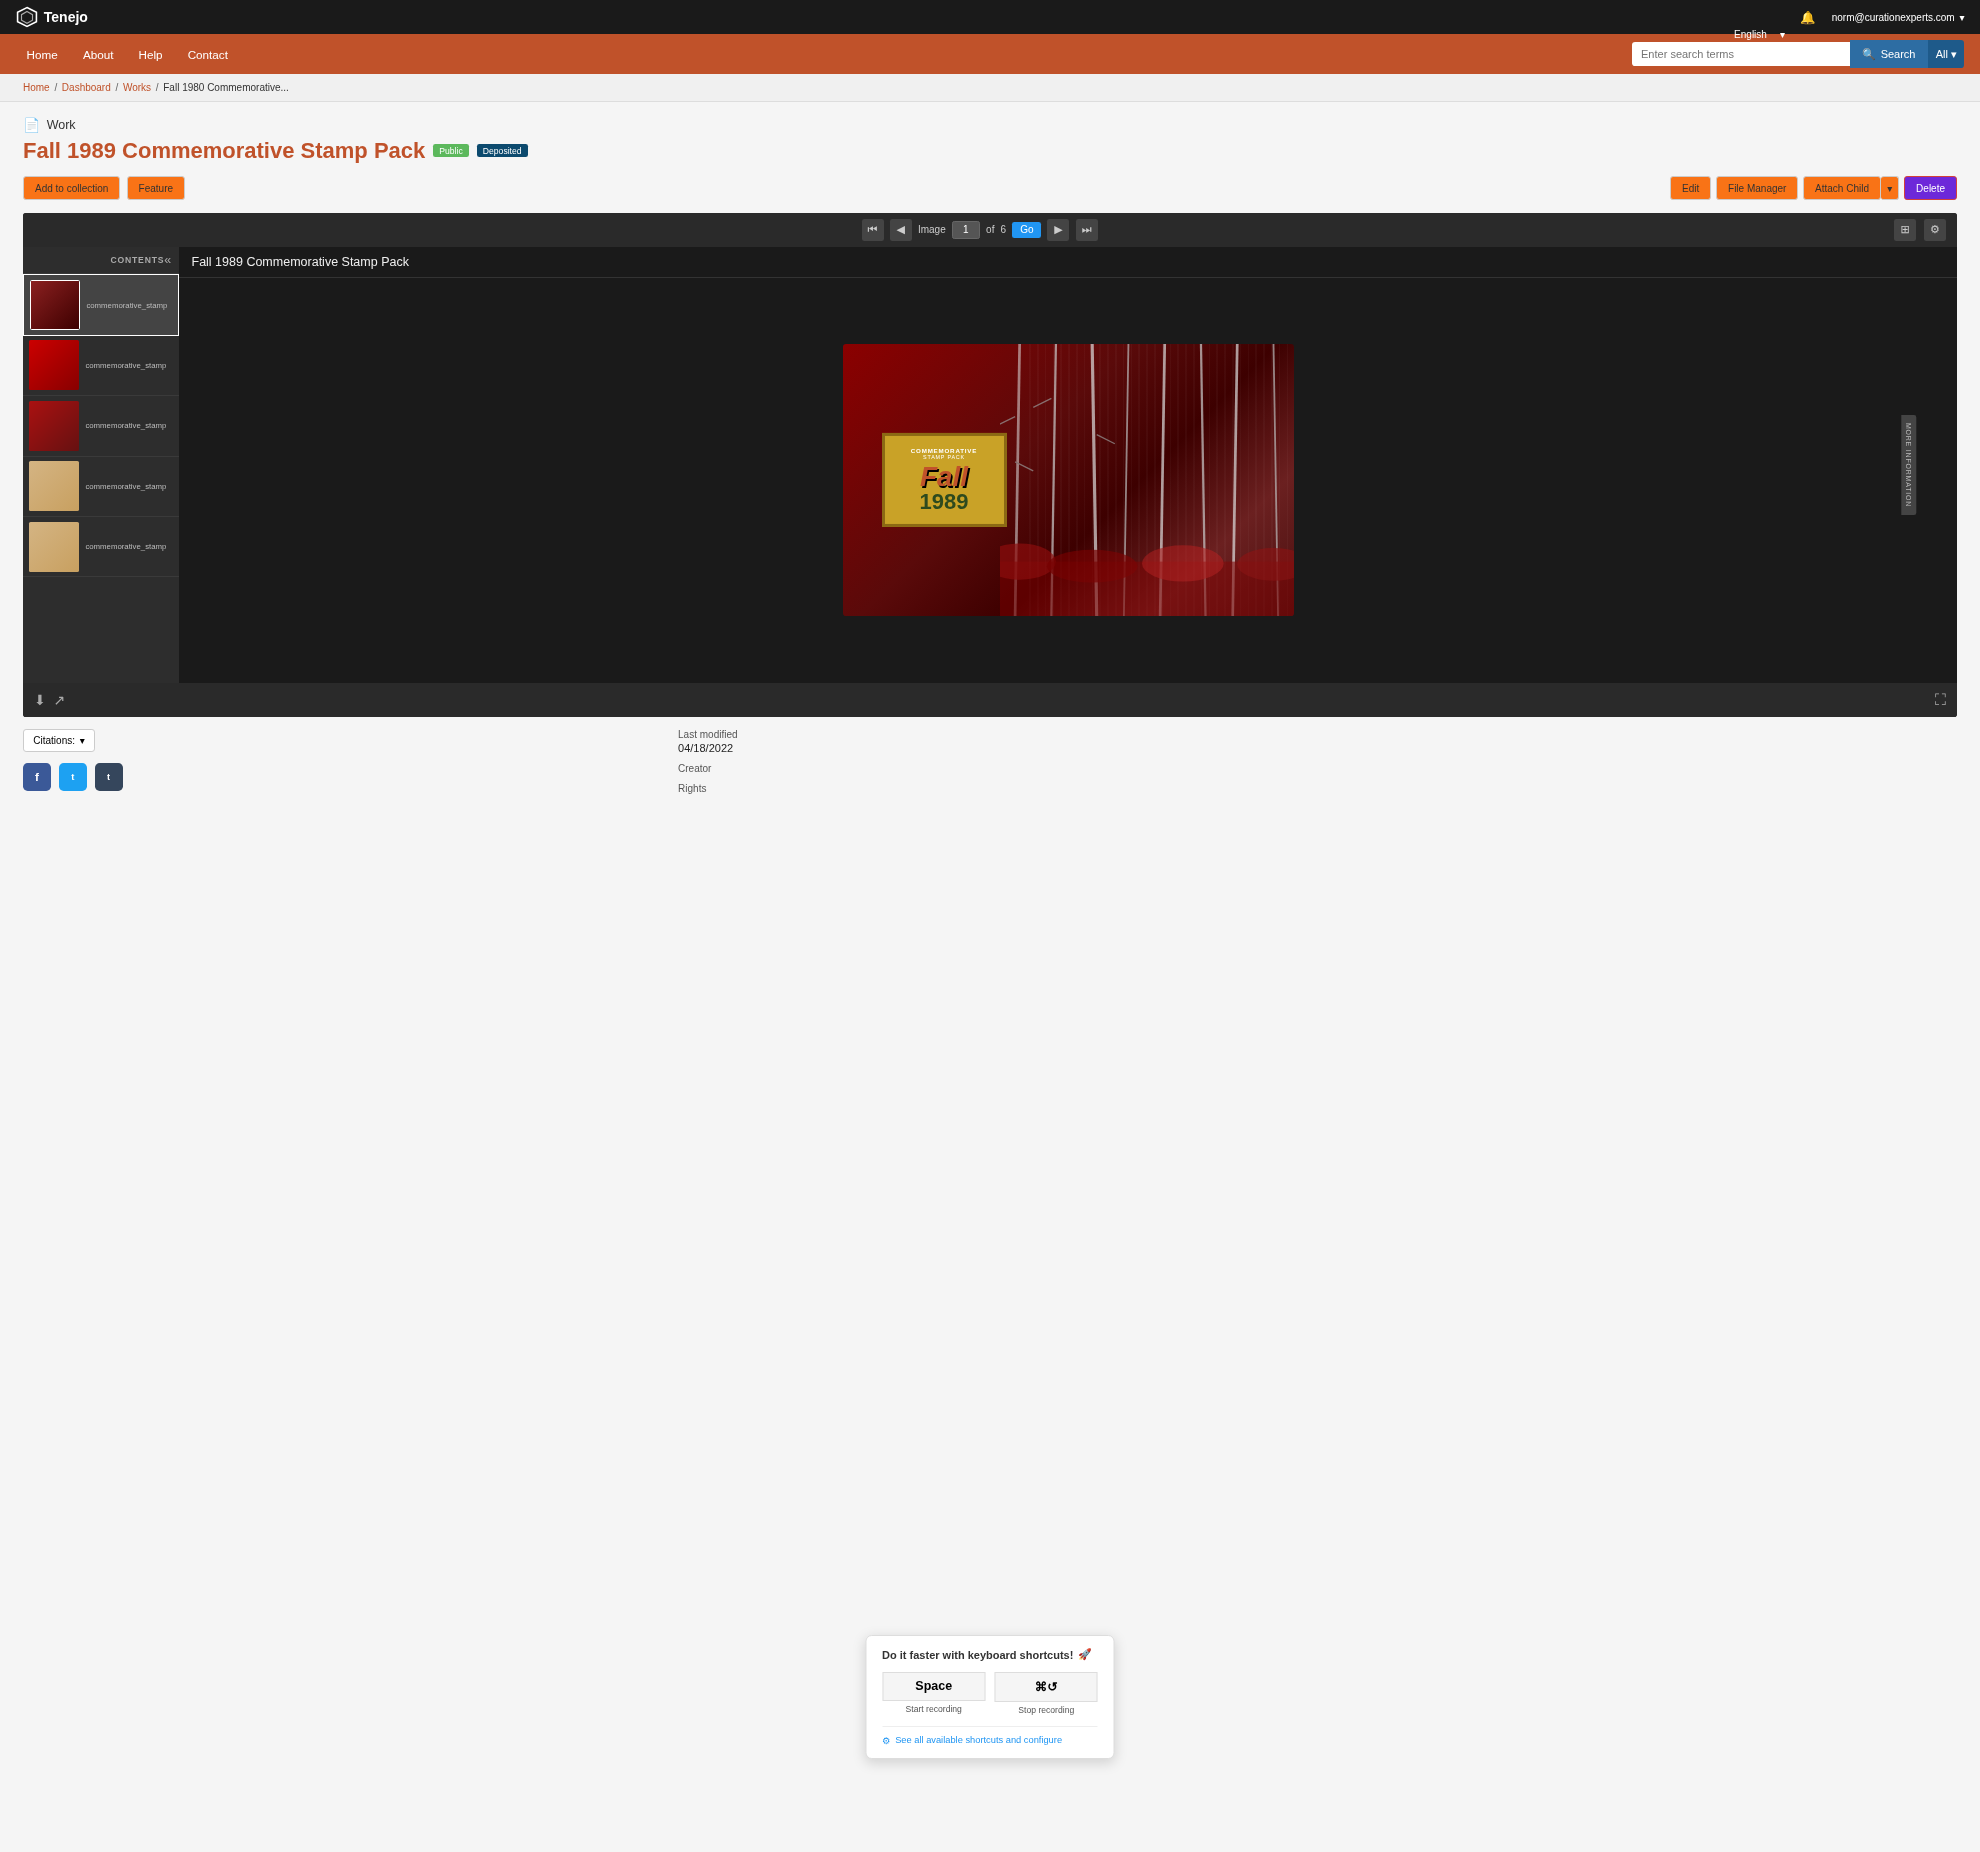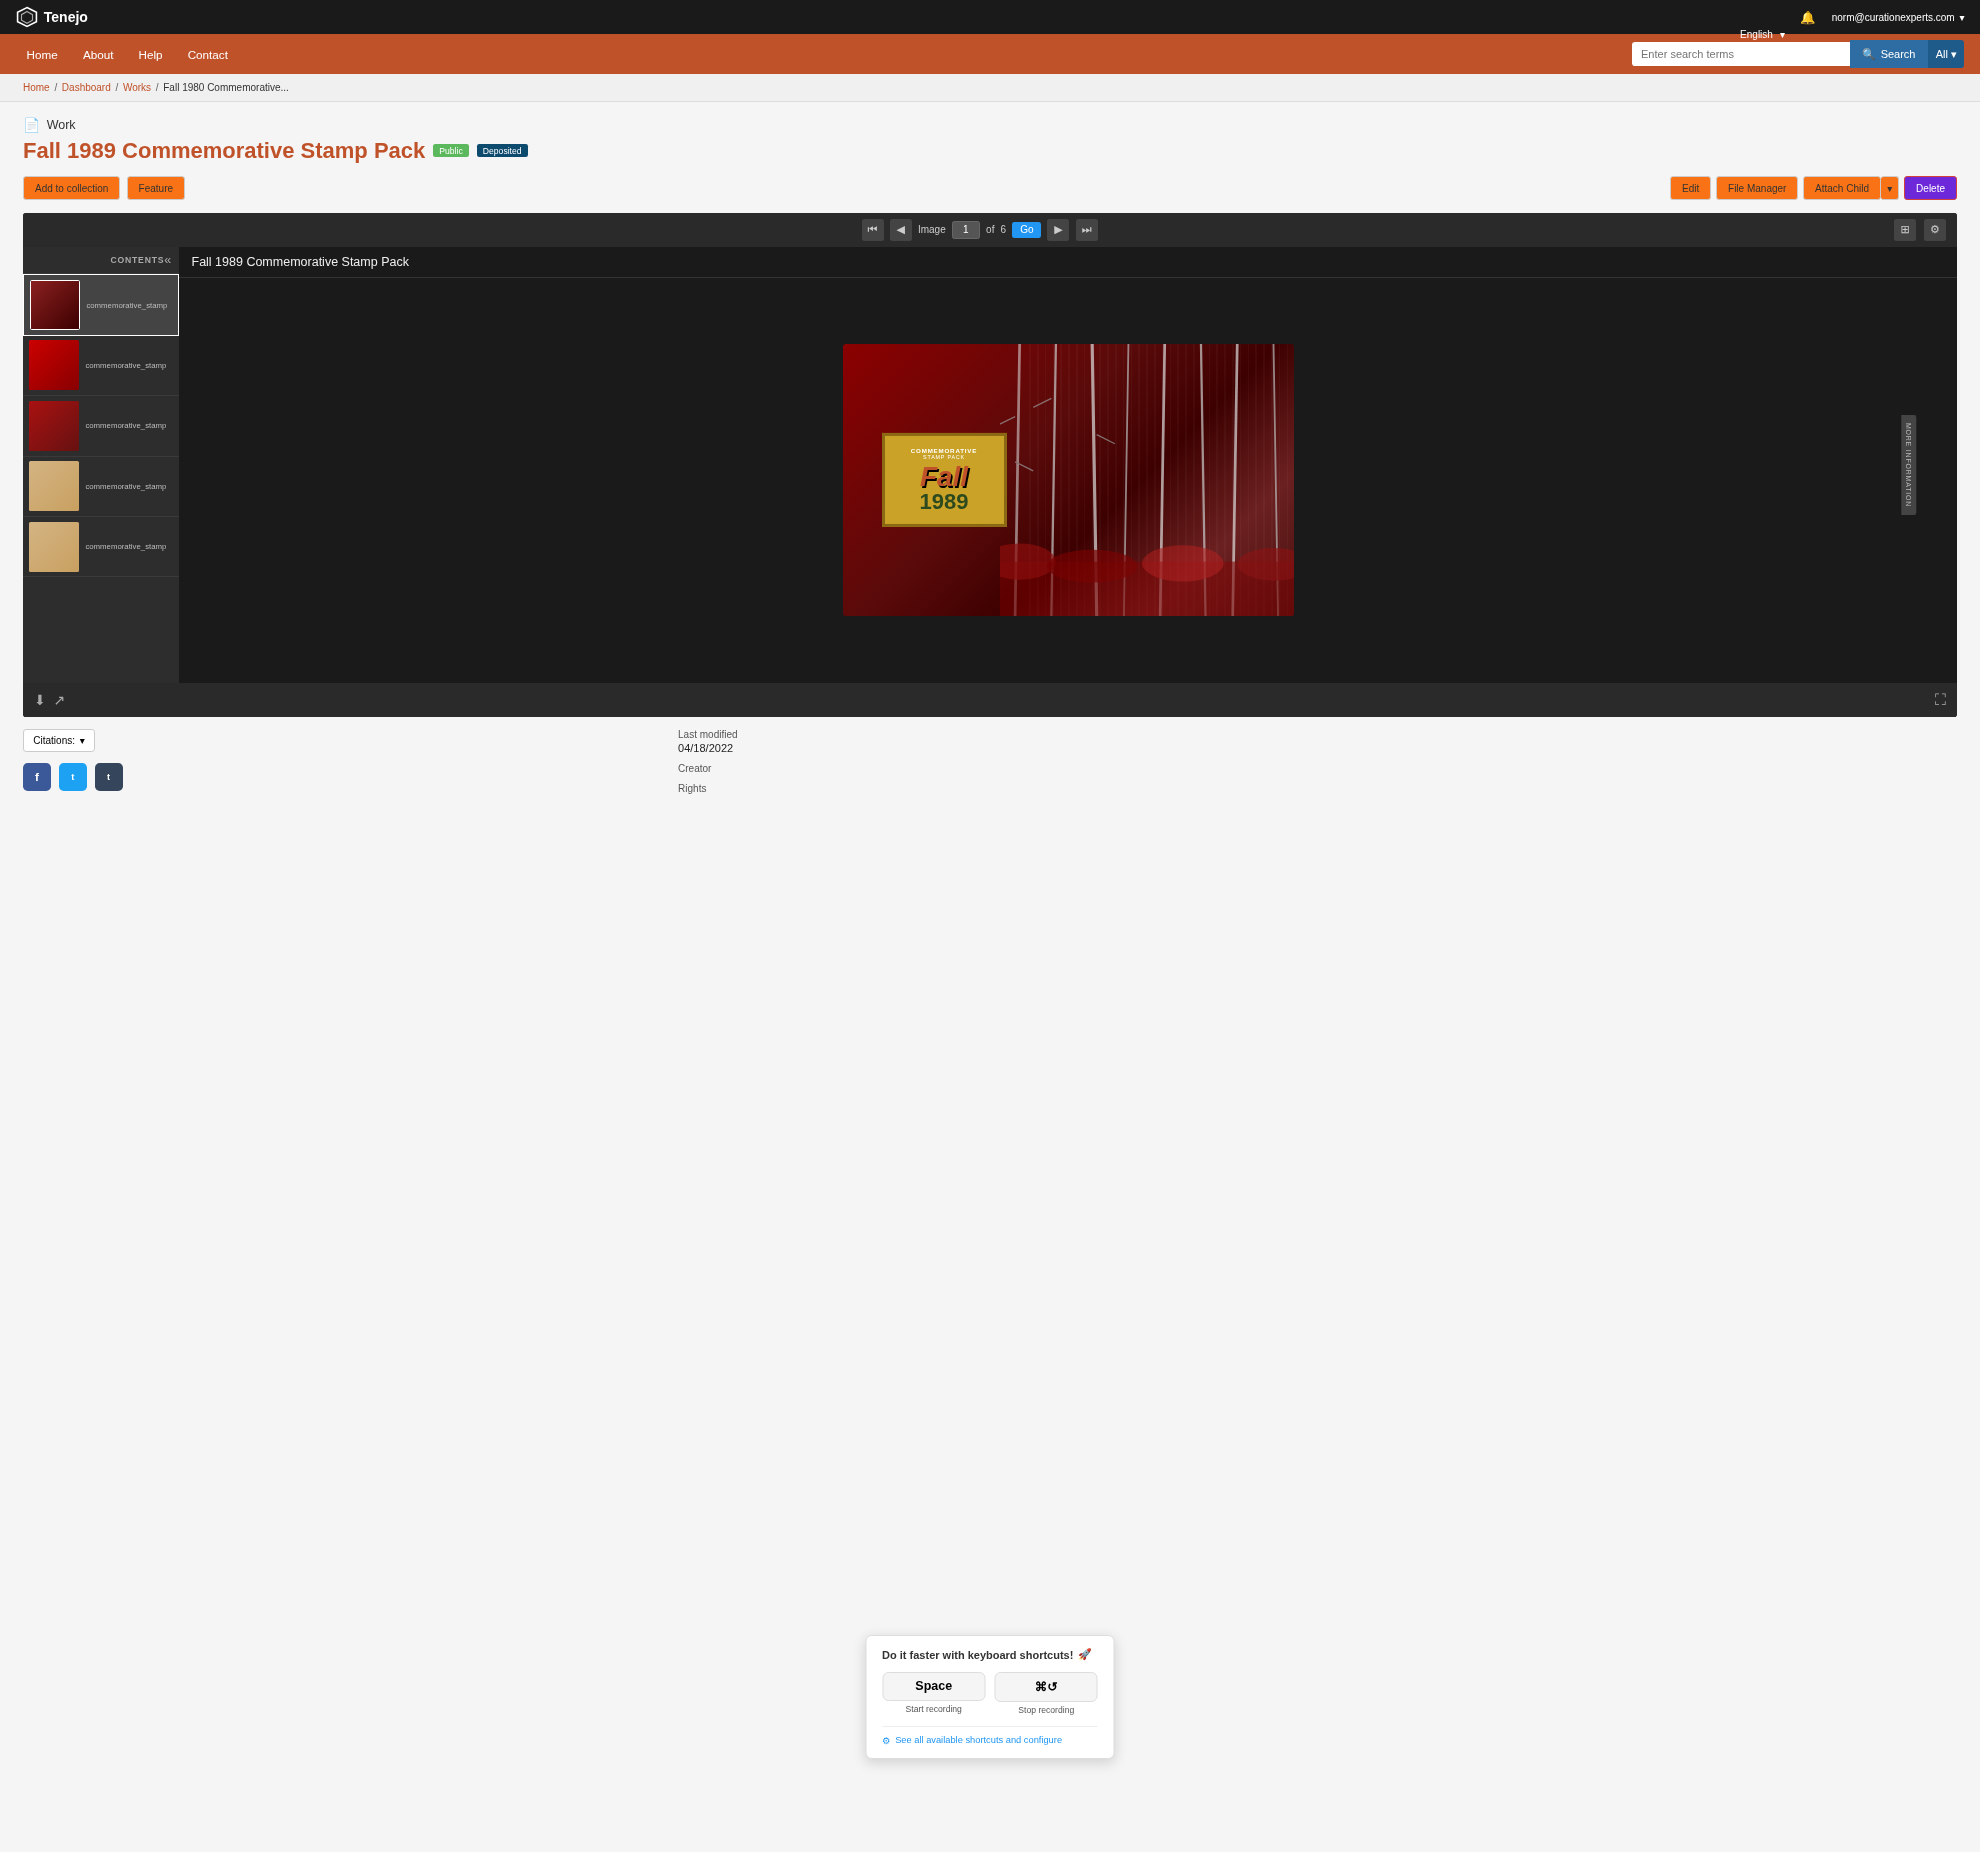--- a/index.html
+++ b/index.html
@@ -29,21 +29,21 @@
     }
     .top-bar-right {
       display: flex;
       align-items: center;
       gap: 15.6px;
       font-size: 10px;
     }
     .top-bar-lang {
       display: flex;
       align-items: flex-start;
-      gap: 7px;
+      gap: 13px;
       cursor: pointer;
       margin-top: 34px;
     }
     .top-bar-bell { cursor: pointer; font-size: 12.5px; }
     .top-bar-user { display: flex; align-items: center; gap: 4.7px; cursor: pointer; }
 
     
     .nav-bar {
       background: #c0522a;
       display: flex;
@@ -394,21 +394,21 @@
     .shortcut-grid {
       display: grid;
       grid-template-columns: 1fr 1fr;
       gap: 9.3px;
       margin-bottom: 11px;
     }
     .shortcut-item { text-align: center; }
     .shortcut-key {
       background: #f5f5f5;
       border: 0.8px solid #ddd;
-      border-radius: 6px;
+      border-radius: 0;
       padding: 6.2px 12.5px;
       font-size: 12.5px;
       font-weight: bold;
       margin-bottom: 3.1px;
       display: flex;
       align-items: center;
       justify-content: center;
       gap: 4.7px;
     }
     .shortcut-label { font-size: 8.6px; color: #555; }

